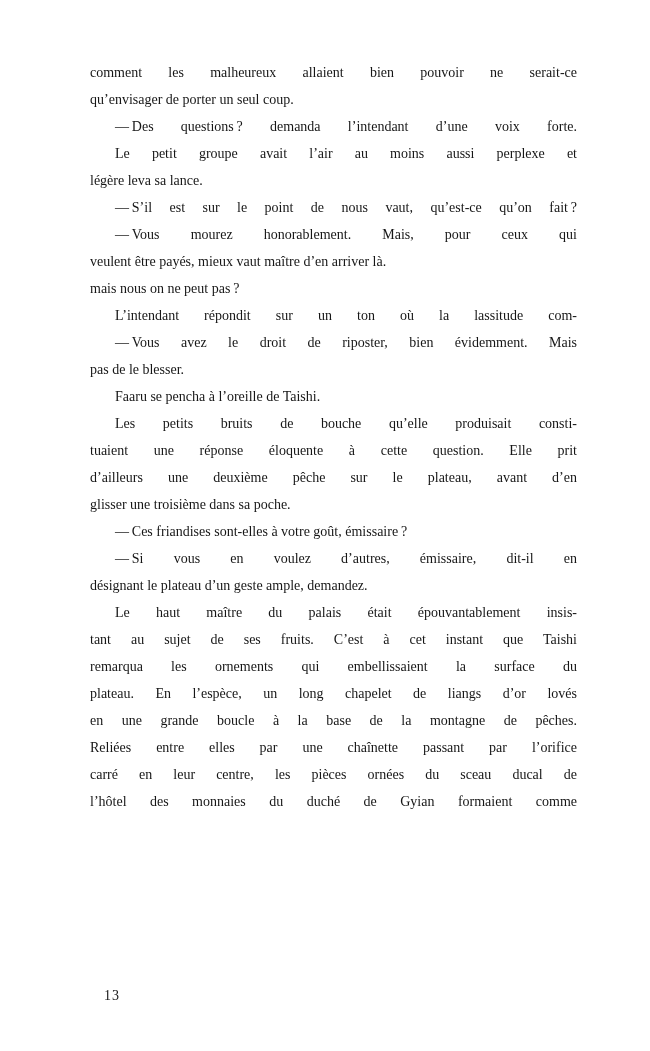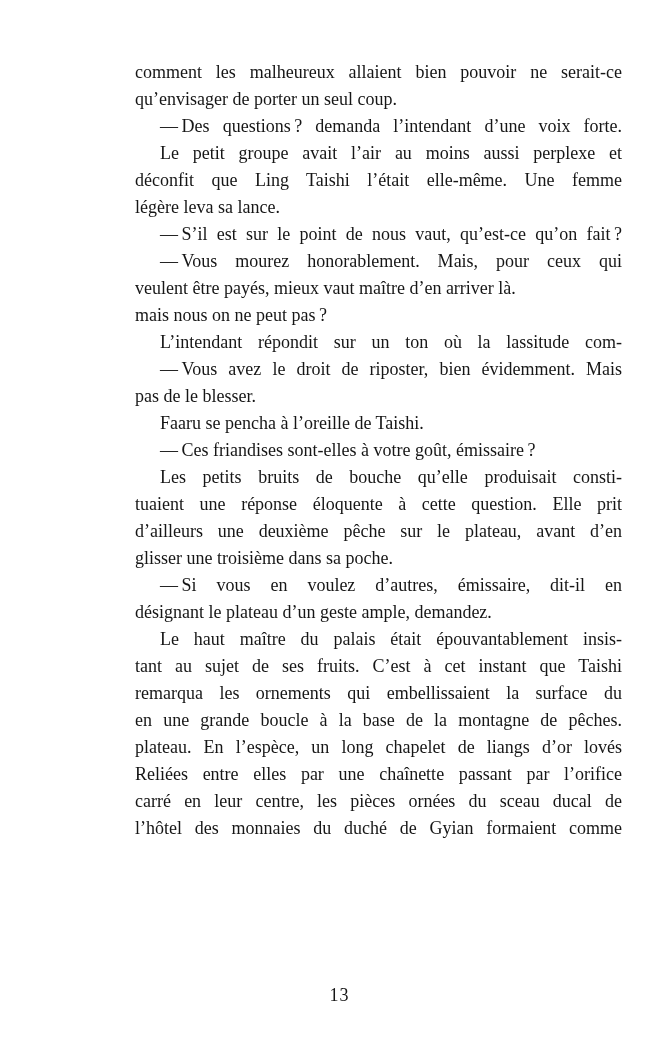--- a/index.html
+++ b/index.html
@@ -14,23 +14,22 @@
     background: #ffffff;
     color: #161616;
     font-family: "Liberation Serif", "DejaVu Serif", serif;
     overflow: hidden;
   }
   .text-block {
     position: absolute;
     top: 59px;
     left: 90px;
     width: 487px;
-    font-size: 18px;
+    font-size: 14px;
     line-height: 27px;
-    margin-left: 45px;
   }
   .paragraph {
     margin: 0;
     padding: 0;
   }
   .line {
     height: 27px;
     overflow: hidden;
     text-align: justify;
     text-align-last: left;
@@ -39,43 +38,42 @@
   .line.full {
     text-align-last: justify;
   }
   .line.indent {
     padding-left: 25px;
     font-family: Liberation Serif, serif;
   }
   .page-number {
     position: absolute;
     top: 982px;
-    left: 96px;
+    left: 104px;
     width: 487px;
-    text-align: center;
-    font-size: 18px;
+    text-align: left;
+    font-size: 14px;
     line-height: 27px;
     letter-spacing: 1px;
   }
 </style>
 </head>
 <body>
 
 <div class="book-page">
   <div class="text-block">
       <div class="paragraph">
         <div class="line full">comment les malheureux allaient bien pouvoir ne serait-ce</div>
         <div class="line">qu’envisager de porter un seul coup.</div>
       </div>
       <div class="paragraph">
         <div class="line full indent">— Des questions ? demanda l’intendant d’une voix forte.</div>
       </div>
       <div class="paragraph">
         <div class="line full indent">Le petit groupe avait l’air au moins aussi perplexe et</div>
-        <div class="line full">déconfit que Ling Taishi l’était elle-même. Une femme</div>
         <div class="line">légère leva sa lance.</div>
       </div>
       <div class="paragraph">
         <div class="line full indent">— S’il est sur le point de nous vaut, qu’est-ce qu’on fait ?</div>
       </div>
       <div class="paragraph">
         <div class="line full indent">— Vous mourez honorablement. Mais, pour ceux qui</div>
         <div class="line">veulent être payés, mieux vaut maître d’en arriver là.</div>
       </div>
       <div class="paragraph">
@@ -85,37 +83,37 @@
         <div class="line full indent">L’intendant répondit sur un ton où la lassitude com-</div>
       </div>
       <div class="paragraph">
         <div class="line full indent">— Vous avez le droit de riposter, bien évidemment. Mais</div>
         <div class="line">pas de le blesser.</div>
       </div>
       <div class="paragraph">
         <div class="line indent">Faaru se pencha à l’oreille de Taishi.</div>
       </div>
       <div class="paragraph">
-        <div class="line indent">— Ces friandises sont-elles à votre goût, émissaire ?</div>
-      </div>
-      <div class="paragraph">
         <div class="line full indent">Les petits bruits de bouche qu’elle produisait consti-</div>
         <div class="line full">tuaient une réponse éloquente à cette question. Elle prit</div>
         <div class="line full">d’ailleurs une deuxième pêche sur le plateau, avant d’en</div>
         <div class="line">glisser une troisième dans sa poche.</div>
+      </div>
+      <div class="paragraph">
+        <div class="line indent">— Ces friandises sont-elles à votre goût, émissaire ?</div>
       </div>
       <div class="paragraph">
         <div class="line full indent">— Si vous en voulez d’autres, émissaire, dit-il en</div>
         <div class="line">désignant le plateau d’un geste ample, demandez.</div>
       </div>
       <div class="paragraph">
         <div class="line full indent">Le haut maître du palais était épouvantablement insis-</div>
         <div class="line full">tant au sujet de ses fruits. C’est à cet instant que Taishi</div>
         <div class="line full">remarqua les ornements qui embellissaient la surface du</div>
+        <div class="line full">plateau. En l’espèce, un long chapelet de liangs d’or lovés</div>
         <div class="line full">en une grande boucle à la base de la montagne de pêches.</div>
-        <div class="line full">plateau. En l’espèce, un long chapelet de liangs d’or lovés</div>
         <div class="line full">Reliées entre elles par une chaînette passant par l’orifice</div>
         <div class="line full">carré en leur centre, les pièces ornées du sceau ducal de</div>
         <div class="line full">l’hôtel des monnaies du duché de Gyian formaient comme</div>
       </div>
     </div>
   <div class="page-number">13</div>
 </div>
 
 </body></html>

